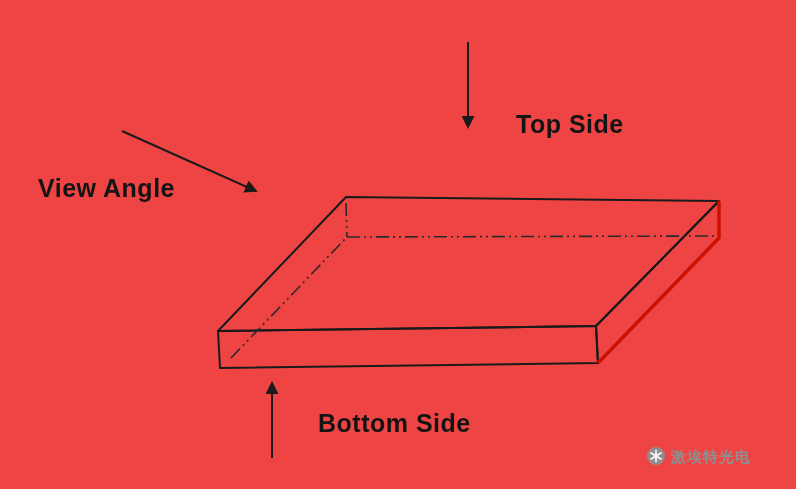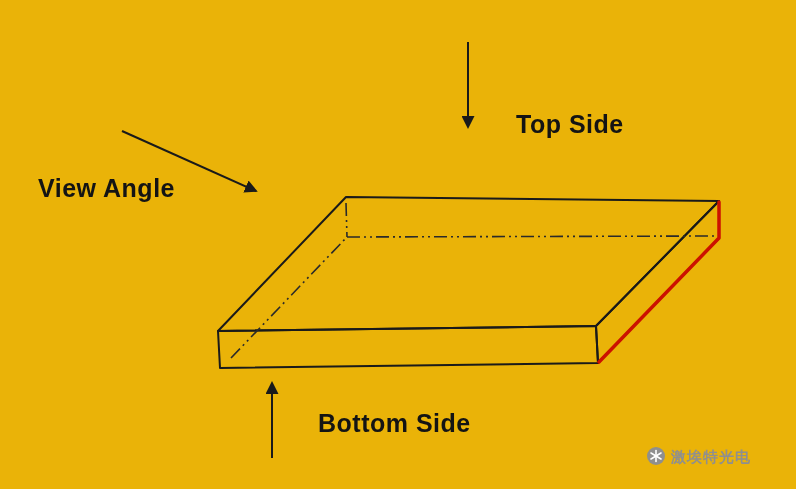--- a/index.html
+++ b/index.html
@@ -5,21 +5,21 @@
   html, body {
     margin: 0;
     padding: 0;
     background: #ffffff;
     font-family: "Liberation Sans", sans-serif;
   }
   .canvas {
     position: relative;
     width: 796px;
     height: 489px;
-    background: #eab308;
+    background: #ef4444;
     overflow: hidden;
   }
   .canvas svg {
     position: absolute;
     inset: 0;
     display: block;
   }
   .diagram-label {
     font-family: "Liberation Sans", sans-serif;
     font-size: 25px;

